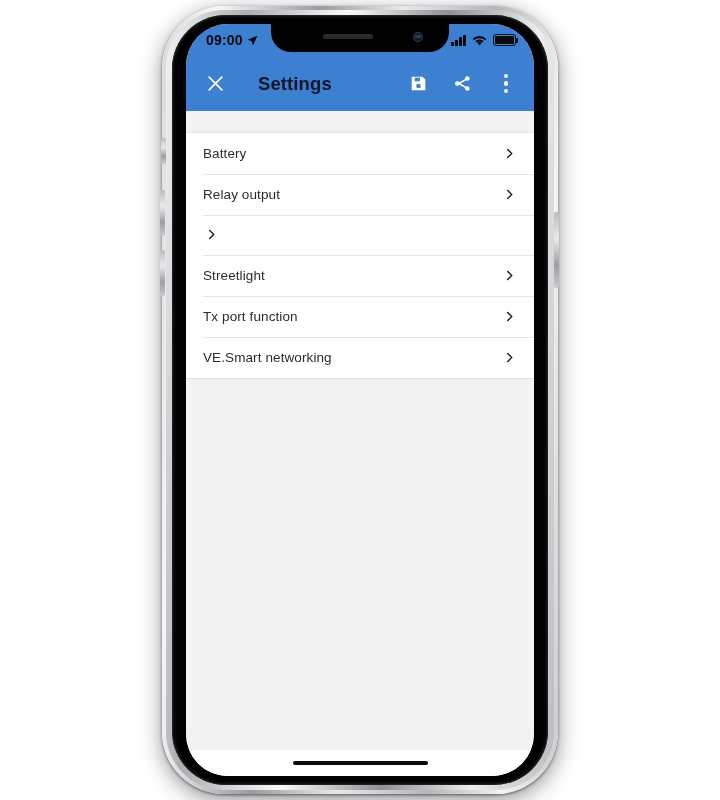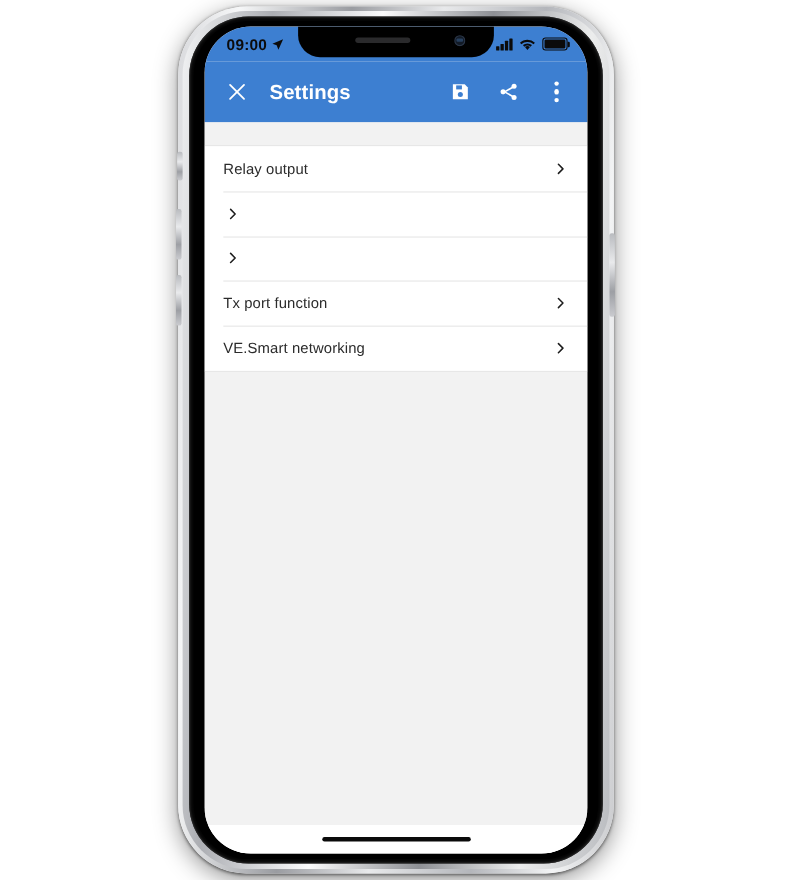--- a/index.html
+++ b/index.html
@@ -217,25 +217,25 @@
   .app-bar-close {
     width: 46px;
     height: 46px;
     margin-left: 6px;
     display: flex;
     align-items: center;
     justify-content: center;
     cursor: pointer;
   }
   .app-bar-title {
-    color: #ffffff;
+    color: #0f172a;
     font-size: 18.5px;
     font-weight: bold;
     letter-spacing: .1px;
-    margin-left: 7px;
+    margin-left: 20px;
     flex: 1;
   }
   .app-bar-action {
     width: 44px;
     height: 46px;
     display: flex;
     align-items: center;
     justify-content: center;
     cursor: pointer;
   }
@@ -413,39 +413,48 @@
         </span>
       </div>
     </div>
 
     <div class="content">
 
       <div class="gap-strip"></div>
 
       <div class="list-block">
 
+        <div class="list-row">
+          <span class="list-row-label">Battery</span>
+          <span class="chev">
+            <svg width="13" height="13" viewBox="0 0 24 24">
+                <path d="M8.6 4.4 L16.2 12 L8.6 19.6" stroke="#1d1d1d" stroke-width="2.6" fill="none" stroke-linecap="round" stroke-linejoin="round"></path>
+              </svg>
+          </span>
+        </div>
 
         <div class="list-row">
           <span class="list-row-label">Relay output</span>
           <span class="chev">
             <svg width="13" height="13" viewBox="0 0 24 24">
                 <path d="M8.6 4.4 L16.2 12 L8.6 19.6" stroke="#1d1d1d" stroke-width="2.6" fill="none" stroke-linecap="round" stroke-linejoin="round"></path>
               </svg>
           </span>
         </div>
 
         <div class="list-row">
           <span class="chev">
             <svg width="13" height="13" viewBox="0 0 24 24">
                 <path d="M8.6 4.4 L16.2 12 L8.6 19.6" stroke="#1d1d1d" stroke-width="2.6" fill="none" stroke-linecap="round" stroke-linejoin="round"></path>
               </svg>
           </span>
         </div>
 
         <div class="list-row">
+          <span class="list-row-label">Streetlight</span>
           <span class="chev">
             <svg width="13" height="13" viewBox="0 0 24 24">
                 <path d="M8.6 4.4 L16.2 12 L8.6 19.6" stroke="#1d1d1d" stroke-width="2.6" fill="none" stroke-linecap="round" stroke-linejoin="round"></path>
               </svg>
           </span>
         </div>
 
         <div class="list-row">
           <span class="list-row-label">Tx port function</span>
           <span class="chev">

